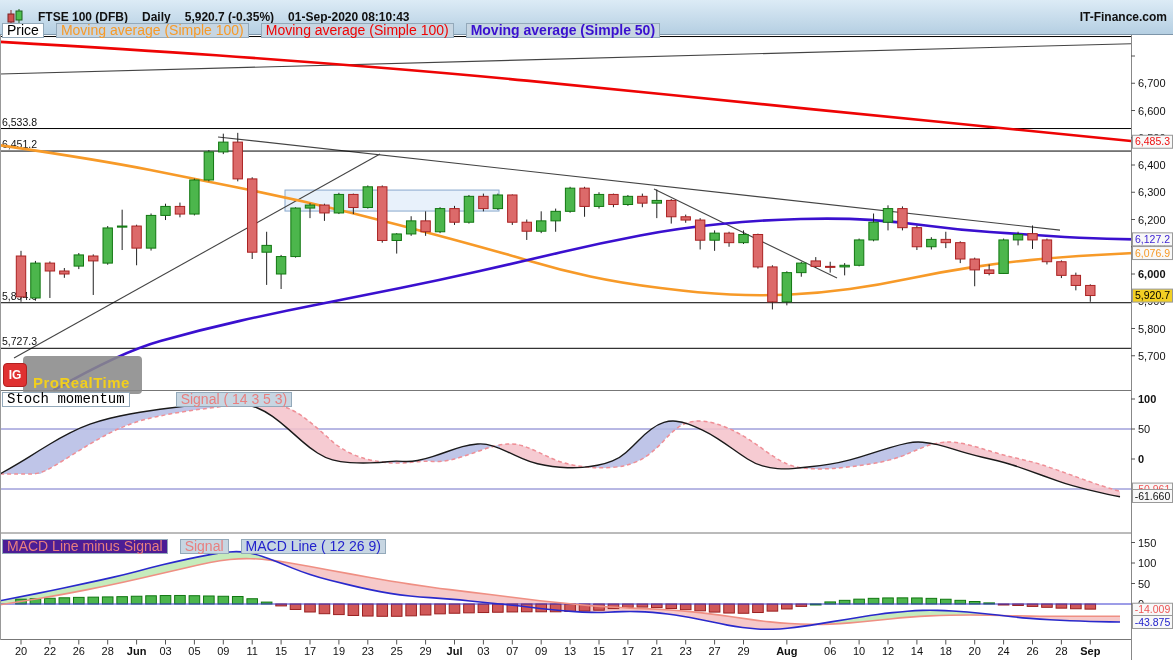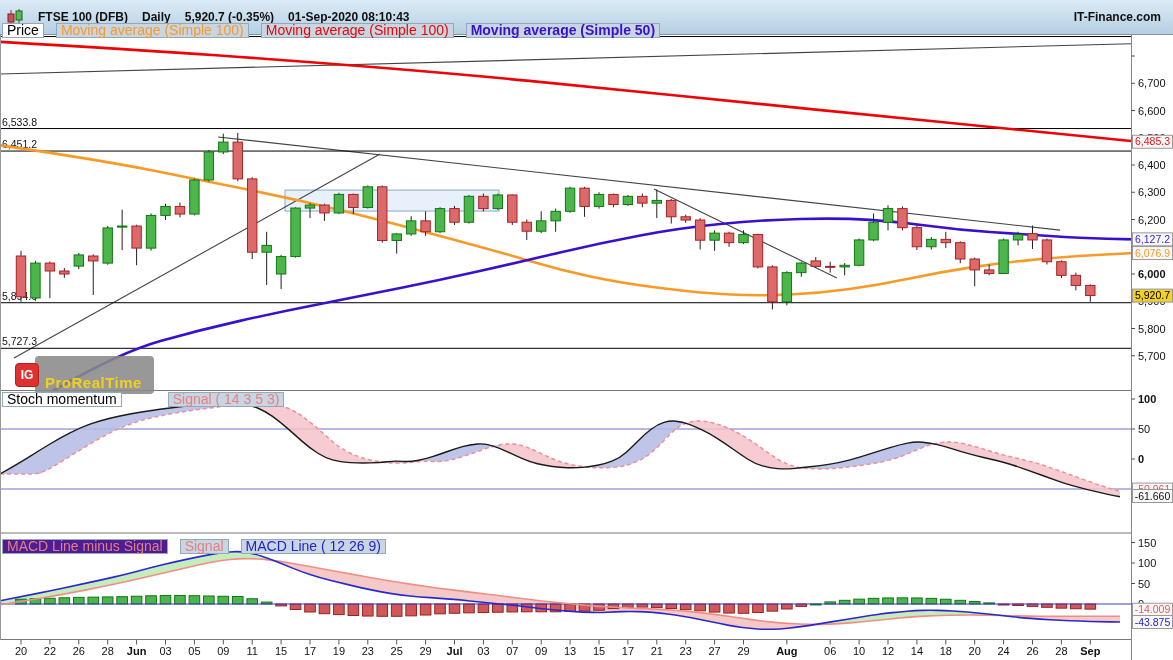--- a/index.html
+++ b/index.html
@@ -3,26 +3,26 @@
 <meta charset="utf-8">
 <style>
   html,body{margin:0;padding:0;background:#e8e8e8;}
   .stage{position:relative;width:1173px;height:660px;background:#fff;
          font-family:"Liberation Sans",sans-serif;overflow:hidden;border-bottom:1px solid #9ab;}
   #chart-svg{position:absolute;left:0;top:0;}
   .titlebar{position:absolute;left:0;top:0;width:1173px;height:35px;
             background:linear-gradient(#dcebf6,#b5cfe2);border-bottom:1px solid #7d95a9;
             display:flex;align-items:center;gap:14px;padding-left:6px;box-sizing:border-box;
             font-size:12px;font-weight:bold;color:#101010;}
-  .titlebar .brand{margin-left:auto;padding-right:12px;}
+  .titlebar .brand{margin-left:auto;padding-right:6px;}
   .cicon{display:inline-flex;width:18px;height:16px;}
   .chips{position:absolute;display:flex;gap:12px;font-size:14px;z-index:3;left:2px;}
   .chip{height:13px;line-height:13px;padding:0 4px;border:1px solid #93a9ba;background:#c7d6e2;white-space:nowrap;}
   .chip.white{background:#ffffff;}
-  .watermark{position:absolute;left:15px;top:363px;height:23px;display:flex;align-items:center;z-index:2;}
+  .watermark{position:absolute;left:3px;top:363px;height:23px;display:flex;align-items:center;z-index:2;}
   .ig{width:22px;height:22px;background:#e03131;border:1px solid #b02020;border-radius:4px;color:#fff;
       font-weight:bold;font-size:12px;display:flex;align-items:center;justify-content:center;z-index:2;}
   .prt{margin-left:-4px;background:rgba(138,138,138,0.88);color:#f2cf1d;font-weight:bold;font-size:15px;
        padding:18px 12px 3px 10px;border-radius:4px;letter-spacing:0.5px;}
 </style>
 </head>
 <body>
 
 <div class="stage">
   <svg id="chart-svg" width="1173" height="660">
@@ -579,21 +579,21 @@
     <span class="brand">IT-Finance.com</span>
   </div>
 
   <div class="chips" id="price-chips" style="top:23px">
       <span class="chip white" style="color: rgb(0, 0, 0);">Price</span>
       <span class="chip" style="color: rgb(247, 154, 40); background: rgb(199, 214, 226);">Moving average (Simple 100)</span>
       <span class="chip" style="color: rgb(238, 4, 4); background: rgb(199, 214, 226);">Moving average (Simple 100)</span>
       <span class="chip" style="color: rgb(58, 16, 207); background: rgb(199, 214, 226); font-weight: bold;">Moving average (Simple 50)</span>
     </div>
   <div class="chips" id="stoch-chips" style="top:392px">
-      <span class="chip white" style="color: rgb(0, 0, 0);">Stoch momentum</span>
+      <span class="chip white" style="color: rgb(0, 0, 0); font-family: Liberation Mono, monospace;">Stoch momentum</span>
       <span class="chip" style="color: rgb(232, 127, 127); background: rgb(199, 214, 226); margin-left: 34px;">Signal ( 14 3 5 3)</span>
     </div>
   <div class="chips" id="macd-chips" style="top:539px">
       <span class="chip" style="color: rgb(232, 127, 127); background: #4c1d95;">MACD Line minus Signal</span>
       <span class="chip" style="color: rgb(232, 127, 127); background: rgb(199, 214, 226);">Signal</span>
       <span class="chip" style="color: rgb(34, 34, 204); background: rgb(199, 214, 226);">MACD Line ( 12 26 9)</span>
     </div>
 
   <div class="watermark">
     <span class="ig">IG</span>

